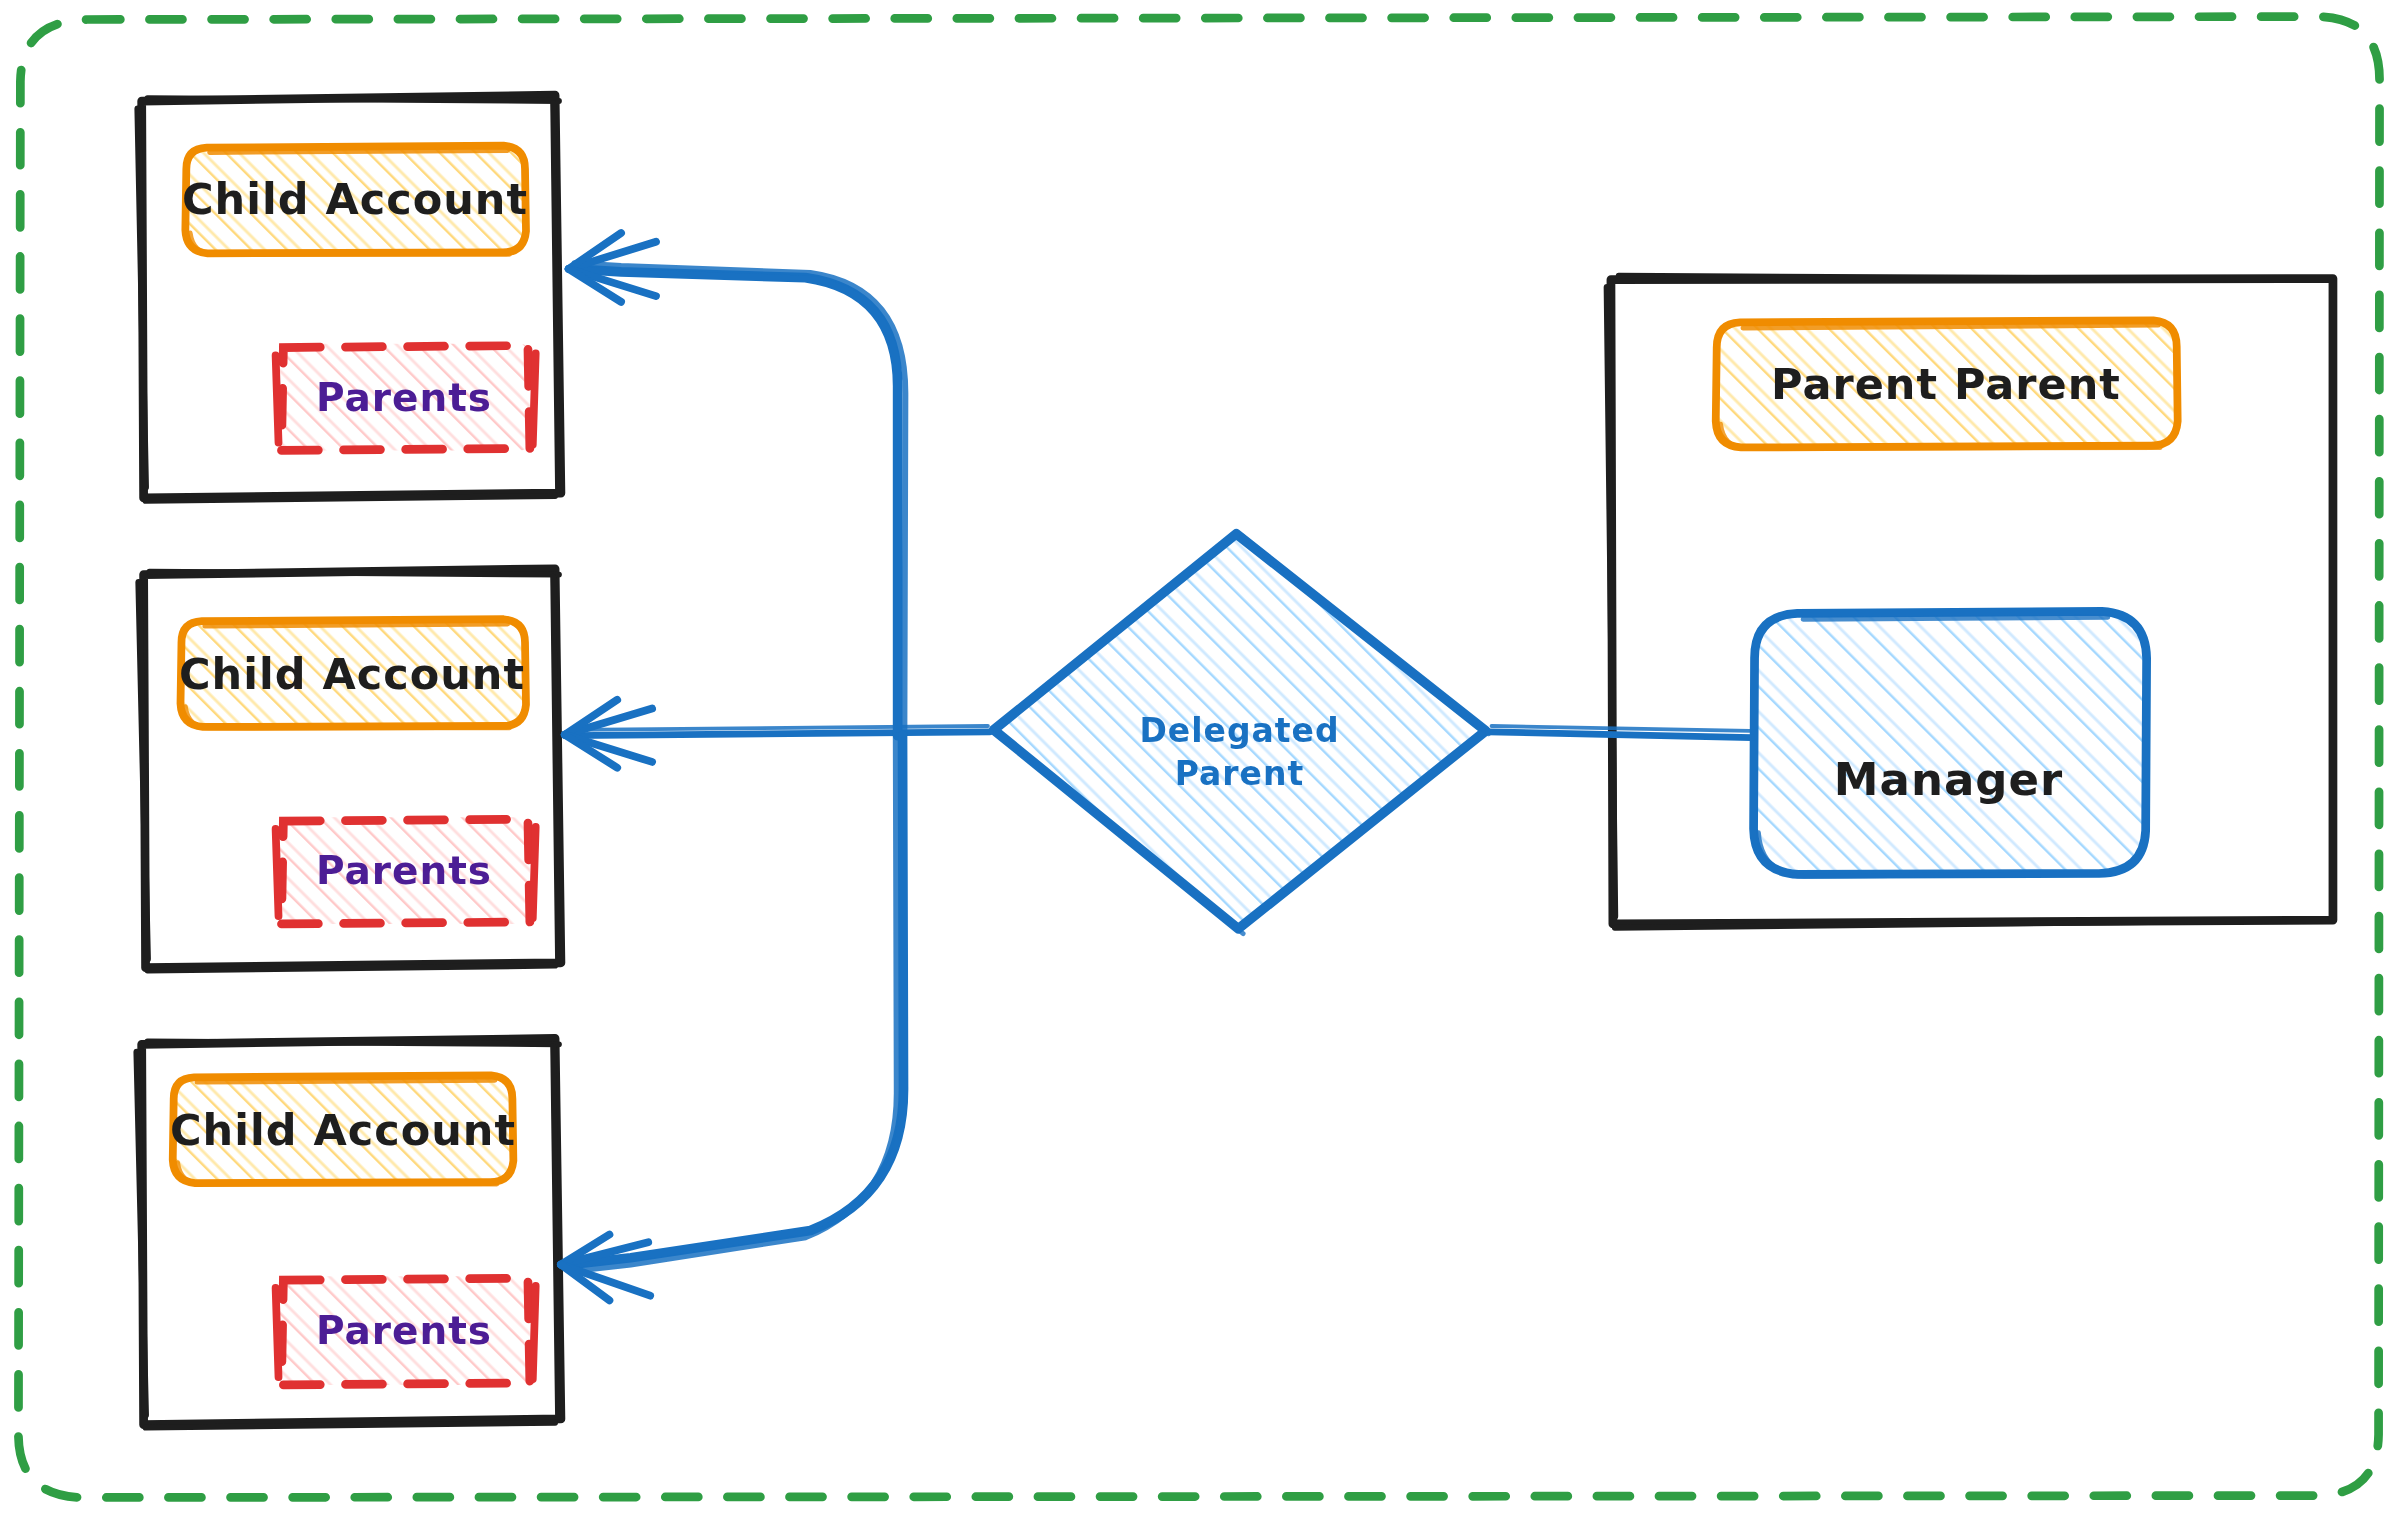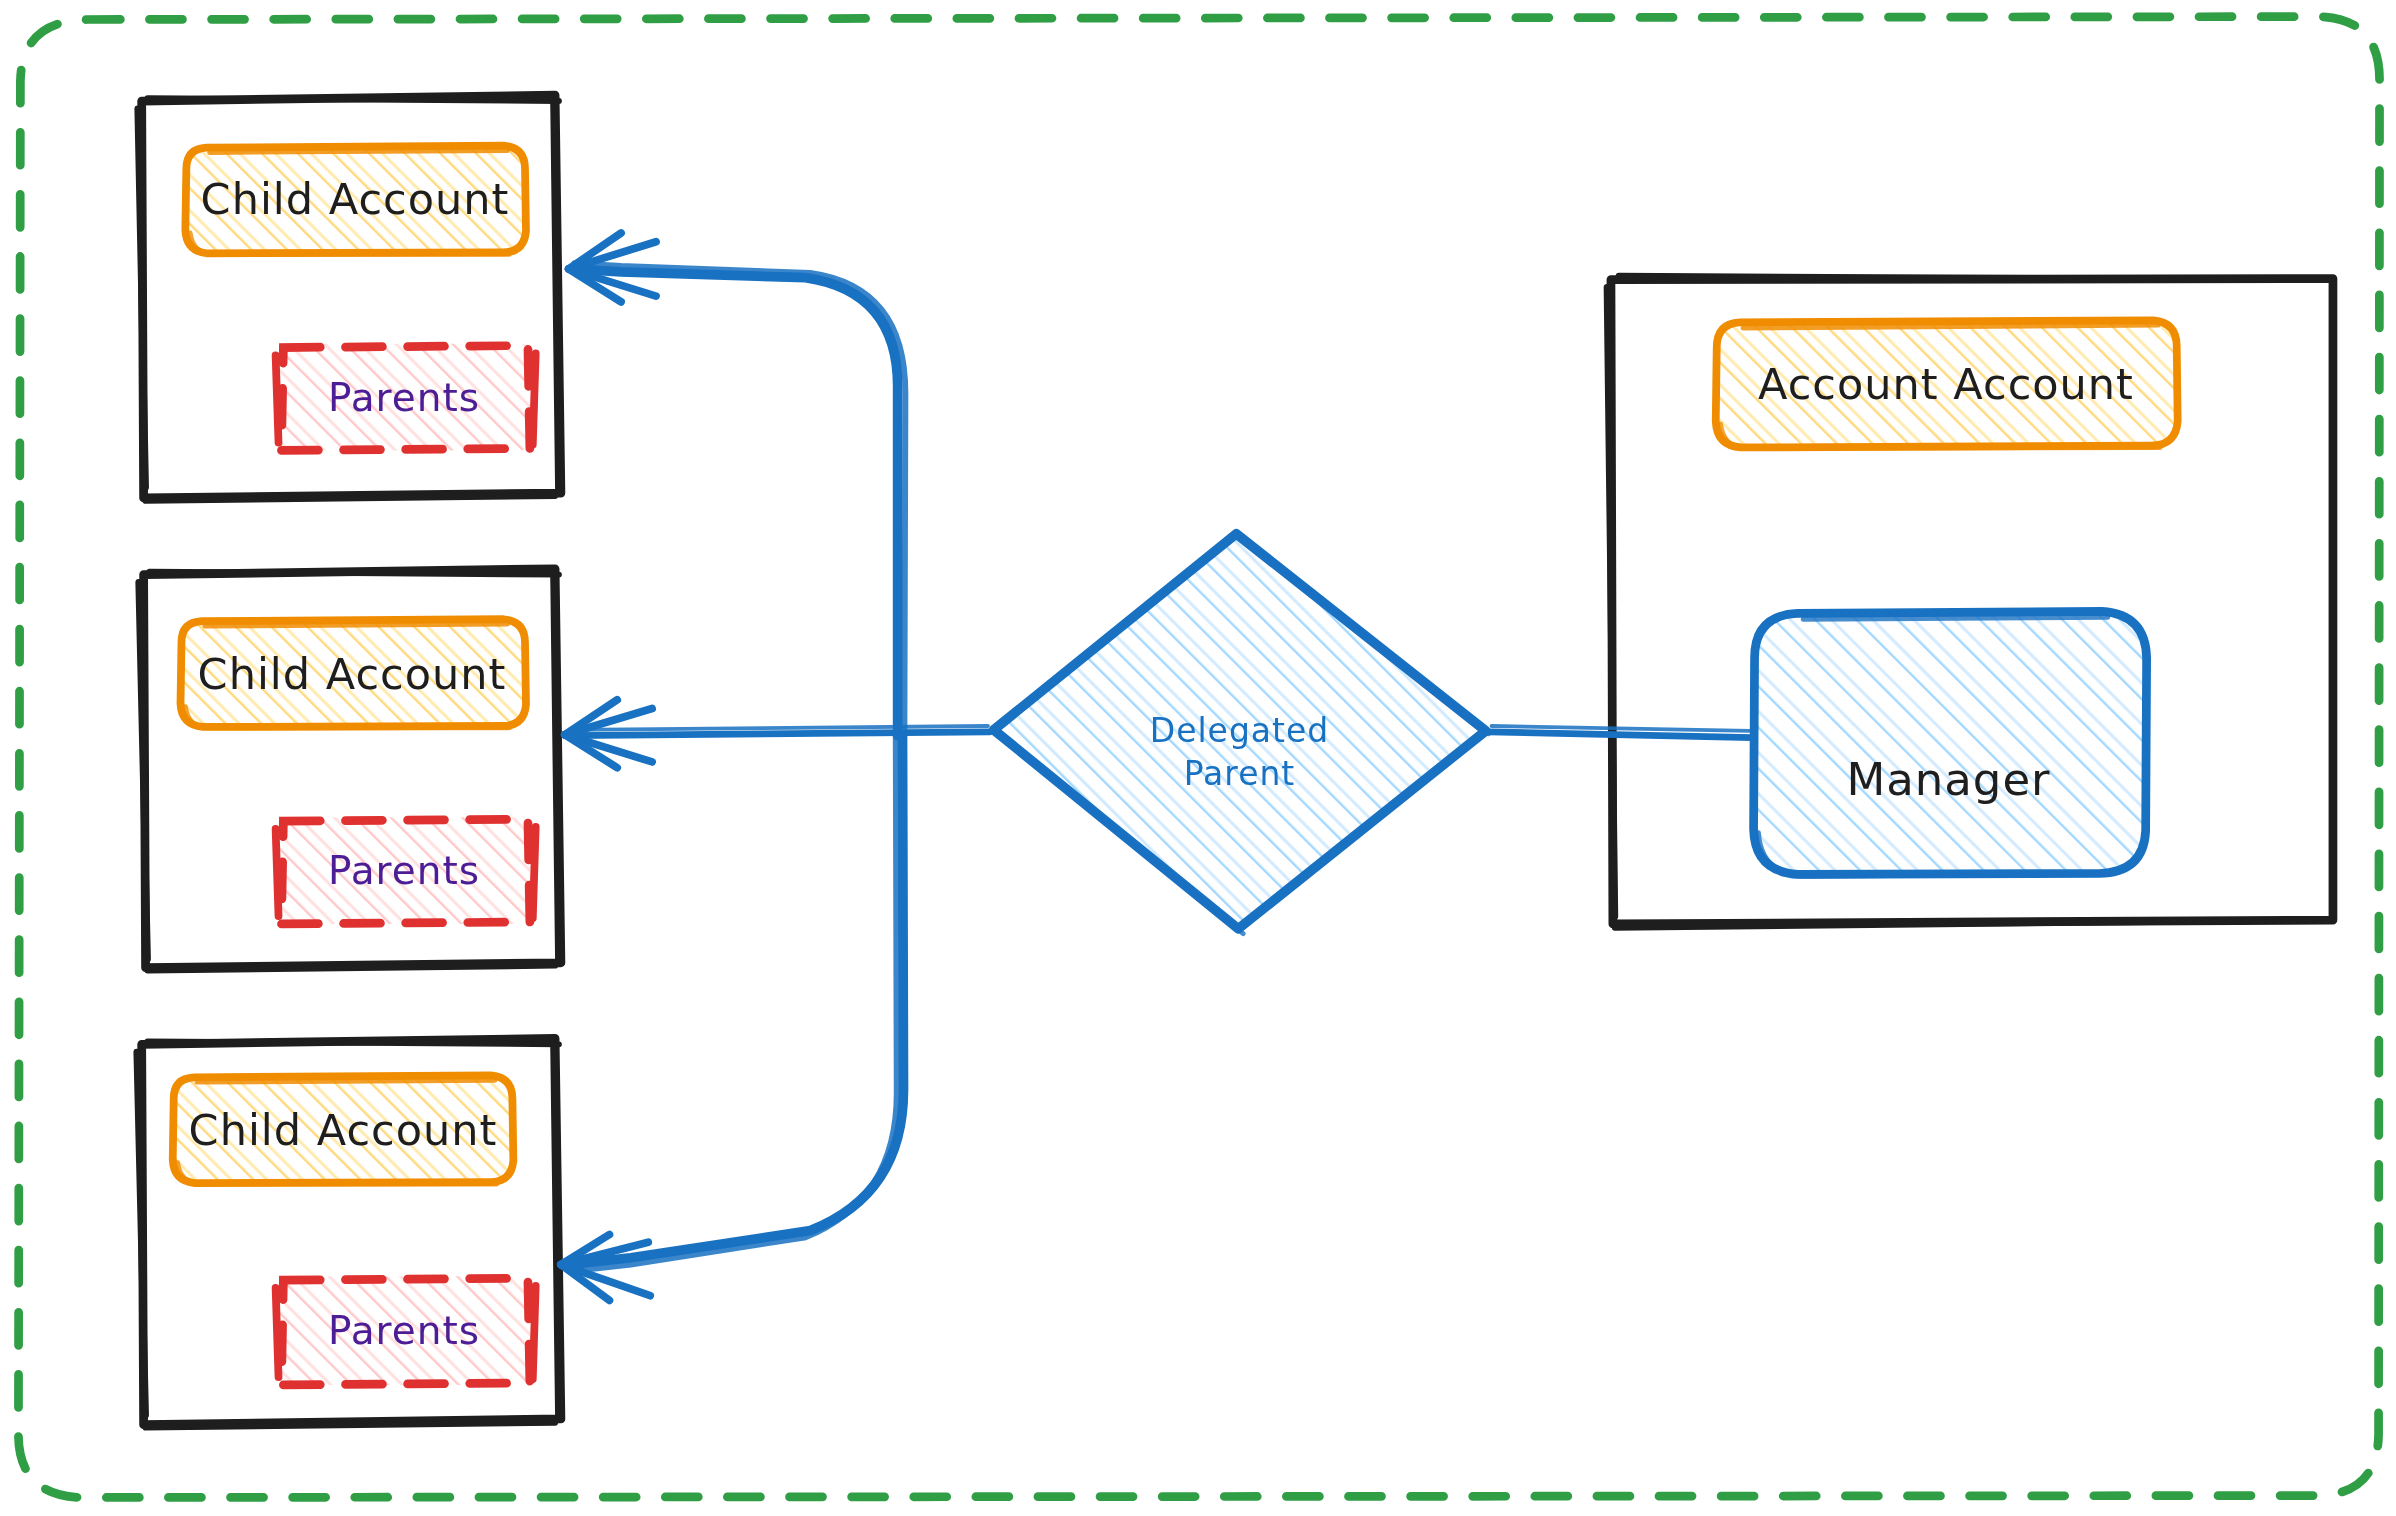--- a/index.html
+++ b/index.html
@@ -9,21 +9,21 @@
     font-family:"DejaVu Sans", sans-serif;
     overflow:hidden;
   }
   #stage{position:relative;width:2397px;height:1517px;background:#ffffff;}
   svg#canvas{position:absolute;left:0;top:0;width:2397px;height:1517px;}
   .lbl{
     position:absolute;
     display:flex;align-items:center;justify-content:center;
     text-align:center;
     font-family:"DejaVu Sans", sans-serif;
-    font-weight:400;
+    font-weight:700;
     letter-spacing:1px;
     pointer-events:none;
     white-space:nowrap;
   }
   .lbl-dark{color:#1e1e1e;}
   .lbl-red{color:#4c1d95;}
   .lbl-blue{color:#1971c2;justify-content:flex-end;}
   .lbl-title{font-size:43px;}
   .lbl-parents{font-size:39px;}
   .lbl-manager{font-size:45px;}
@@ -180,21 +180,21 @@
 
   <div class="lbl lbl-dark lbl-title" style="left:185px;top:147px;width:340px;height:104px;">Child Account</div>
   <div class="lbl lbl-red lbl-parents" style="left:279px;top:344px;width:250px;height:107px;">Parents</div>
 
   <div class="lbl lbl-dark lbl-title" style="left:180px;top:621px;width:344px;height:105px;">Child Account</div>
   <div class="lbl lbl-red lbl-parents" style="left:279px;top:817px;width:250px;height:107px;">Parents</div>
 
   <div class="lbl lbl-dark lbl-title" style="left:173px;top:1077px;width:340px;height:105px;">Child Account</div>
   <div class="lbl lbl-red lbl-parents" style="left:279px;top:1276px;width:250px;height:109px;">Parents</div>
 
-  <div class="lbl lbl-dark lbl-title" style="left:1715px;top:322px;width:462px;height:124px;">Account Account</div>
+  <div class="lbl lbl-dark lbl-title" style="left:1715px;top:322px;width:462px;height:124px;">Parent Parent</div>
   <div class="lbl lbl-dark lbl-manager" style="left:1752px;top:649px;width:393px;height:260px;">Manager</div>
 
   <div class="lbl lbl-blue" style="left:1060px;top:670px;width:359px;height:126px;flex-direction:column;">
     <span class="lbl-diamond">Delegated</span>
     <span class="lbl-diamond">Parent</span>
   </div>
 
 </div>
 
 

